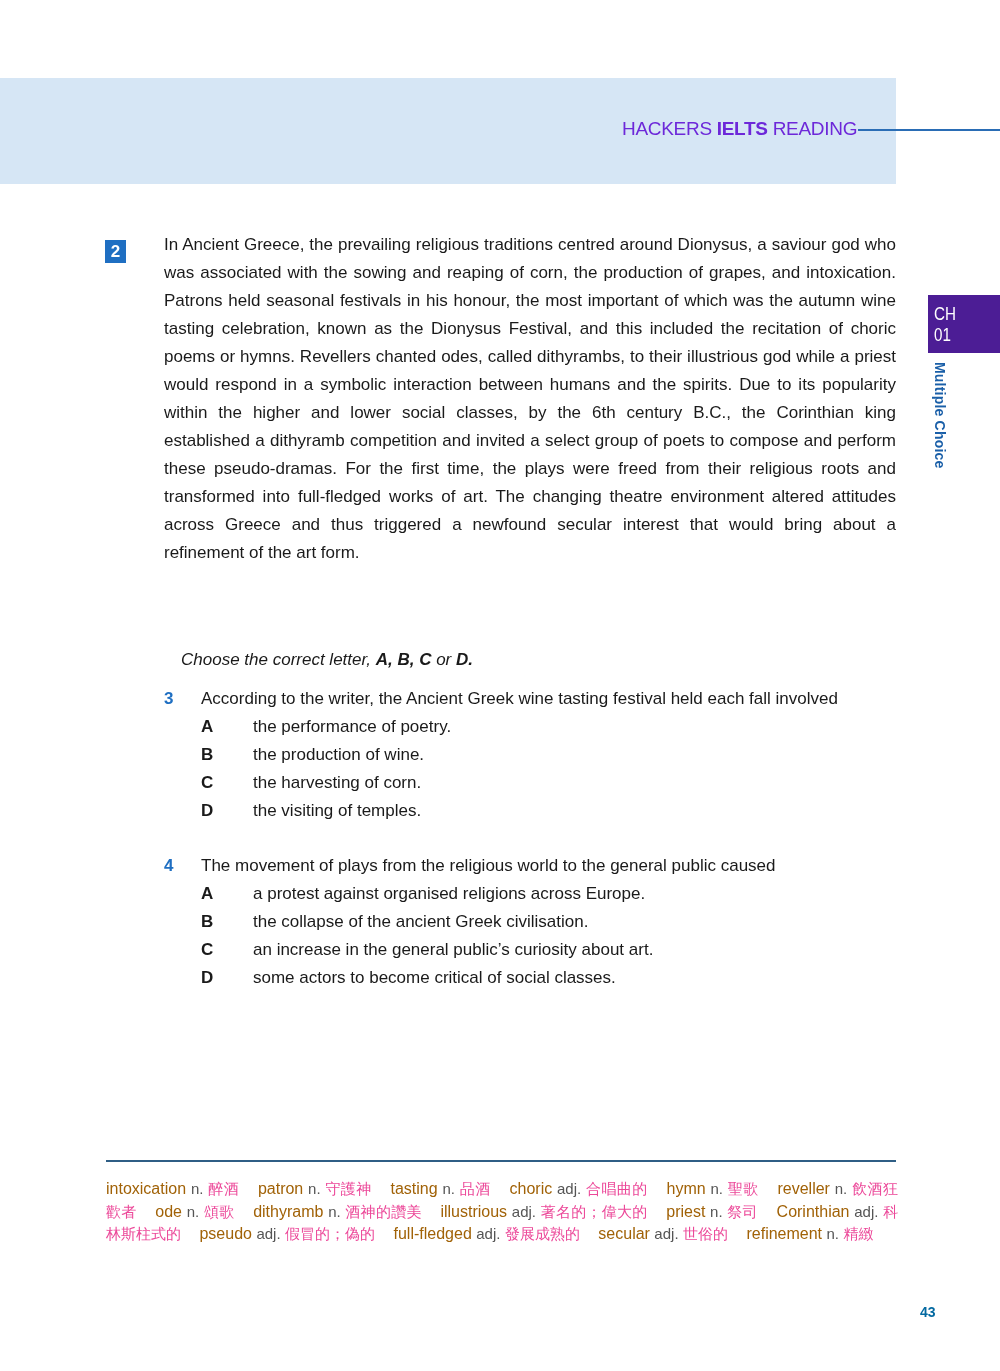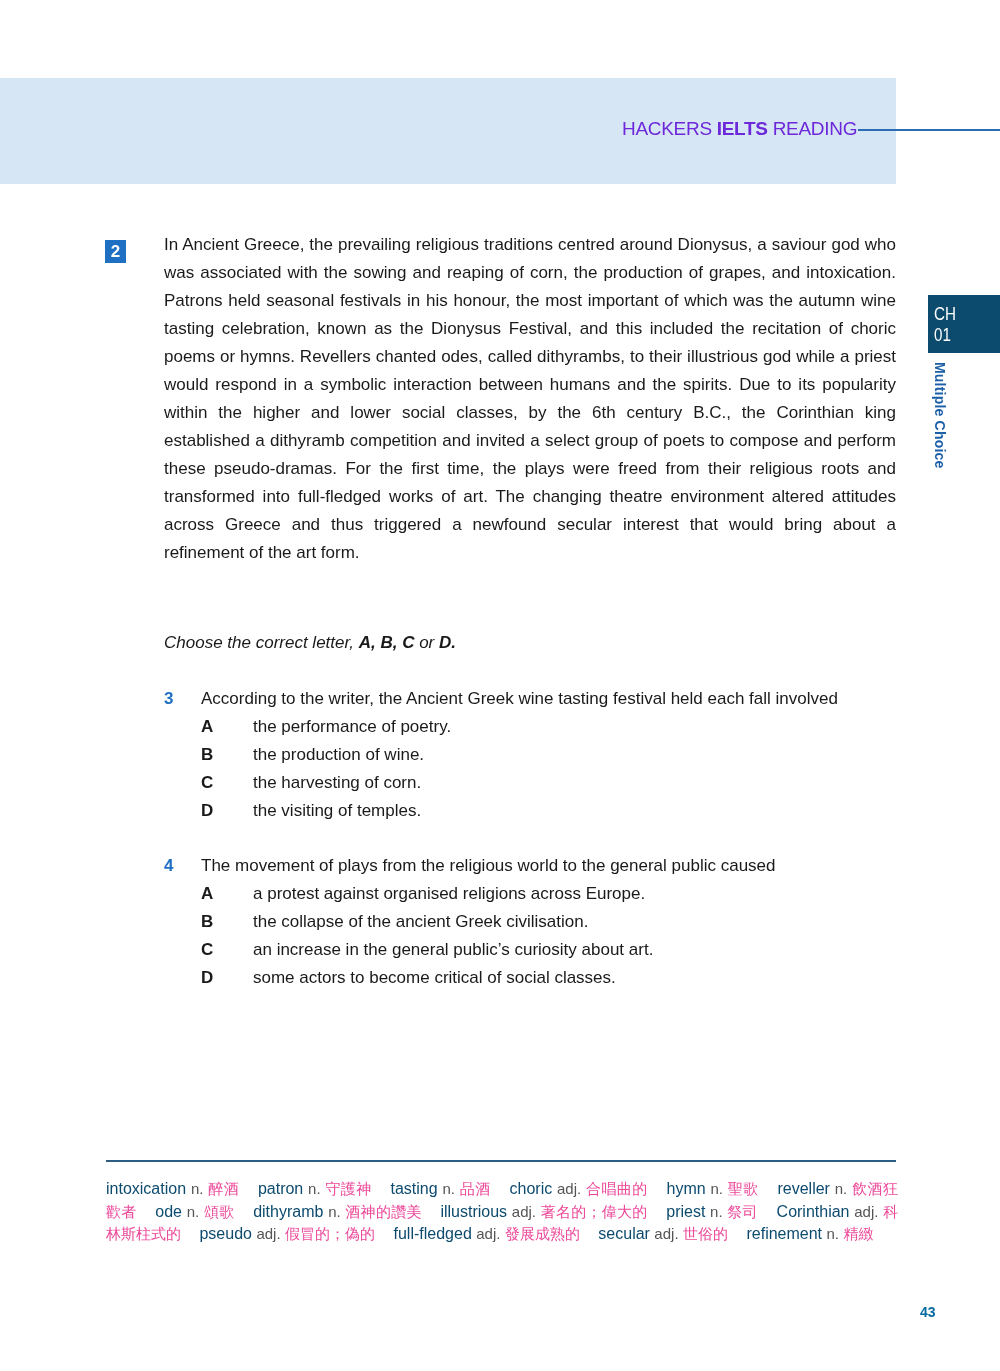--- a/index.html
+++ b/index.html
@@ -18,21 +18,21 @@
       font-size: 19px; color: #6d28d9; letter-spacing: -0.3px;
       white-space: nowrap;
     }
     .header-title b { font-weight: bold; }
     .header-rule {
       position: absolute; left: 858px; top: 129px; width: 142px; height: 2px;
       background: #2a6db5;
     }
     .chapter-tab {
       position: absolute; left: 928px; top: 295px; width: 72px; height: 58px;
-      background: #0c4a6e; color: #ffffff;
+      background: #4c1d95; color: #ffffff;
       font-family: "Liberation Sans Narrow", "Liberation Sans", sans-serif;
       font-size: 19px; line-height: 21px;
       padding: 8px 0 0 6px; box-sizing: border-box;
     }
     .chapter-tab span { display: block; transform: scaleX(0.8); transform-origin: left; }
     .chapter-side {
       position: absolute; left: 932px; top: 362px;
       writing-mode: vertical-rl;
       font-size: 14px; font-weight: bold; color: #1a5fa8;
       letter-spacing: 0.2px;
@@ -42,42 +42,42 @@
       background: #1f6fc2; color: #fff; font-weight: bold; font-size: 17px;
       text-align: center; line-height: 23px;
     }
     .passage {
       position: absolute; left: 164px; top: 231px; width: 732px;
       font-size: 17px; line-height: 28px; text-align: justify;
       margin: 0;
     }
     .instruction {
       position: absolute; left: 164px; top: 633px;
-      font-size: 17px; font-style: italic; margin: 0;
+      font-size: 17px; font-style: italic; margin: 17px;
     }
     .instruction b { font-style: italic; }
     .question { position: absolute; left: 164px; width: 740px; }
     .q-num {
       position: absolute; left: 0; top: 0;
       font-size: 17px; font-weight: bold; color: #1f6fc2;
     }
     .q-text { position: absolute; left: 37px; top: 0; font-size: 17px; white-space: nowrap; }
     .q-opt { position: absolute; left: 37px; font-size: 17px; white-space: nowrap; }
     .q-opt .letter { position: absolute; left: 0; font-weight: bold; }
     .q-opt .opt-text { position: absolute; left: 52px; }
     .vocab-rule {
       position: absolute; left: 106px; top: 1160px; width: 790px; height: 2px;
       background: #2f5e85;
     }
     .vocab {
       position: absolute; left: 106px; top: 1178px; width: 792px;
       font-size: 16px; line-height: 22.5px; text-align: justify;
       color: #111;
     }
-    .vocab .w { color: #0c4a6e; }
+    .vocab .w { color: #a16207; }
     .vocab .pos { color: #555; font-size: 15px; }
     .vocab .zh { color: #ec4899; font-family: "DejaVu Sans", sans-serif; font-size: 15px; }
     .vocab .entry { margin-right: 14px; }
     .page-num {
       position: absolute; left: 920px; top: 1304px;
       font-size: 14px; font-weight: bold; color: #0369a1;
     }
   </style>
 </head>
 <body>

